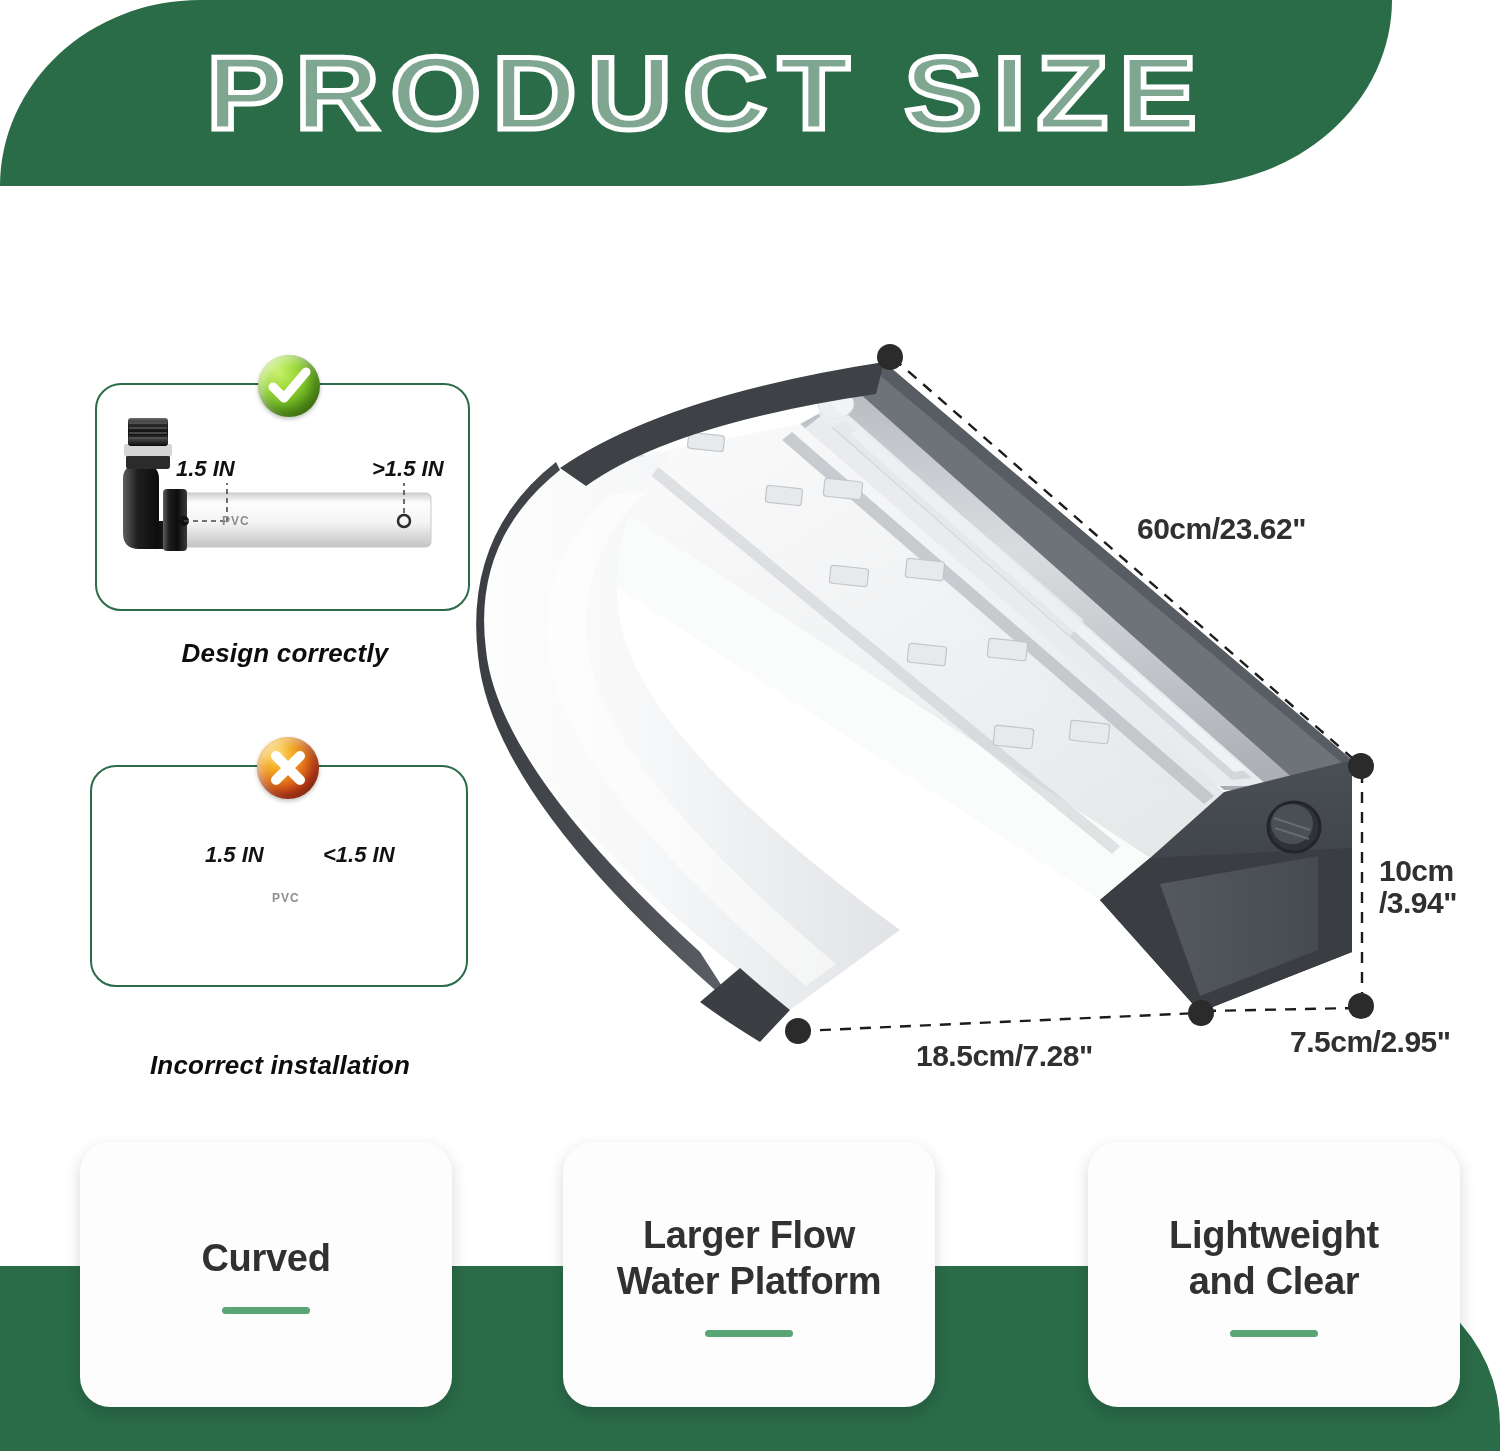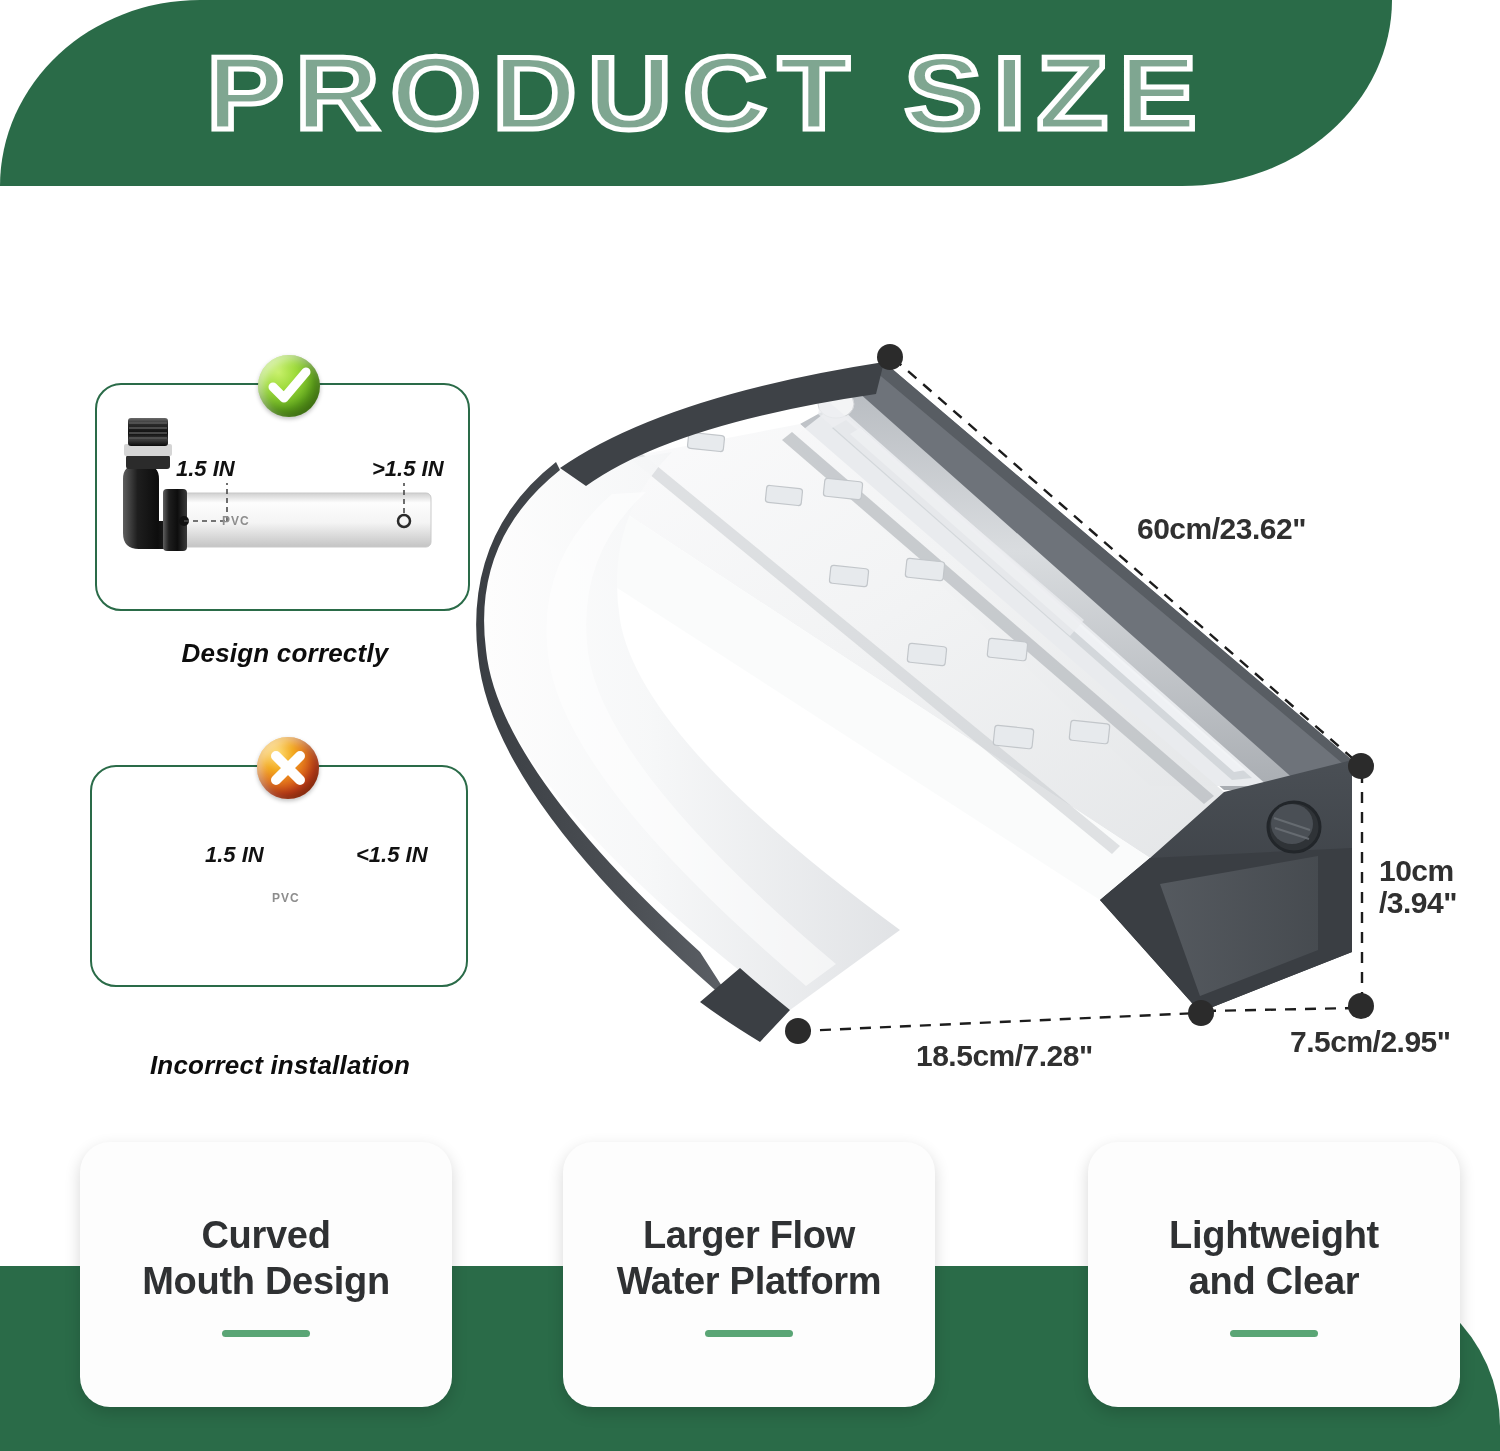--- a/index.html
+++ b/index.html
@@ -247,38 +247,37 @@
 <div class="pvc-label" style="left:222px;top:514px;">PVC</div>
 <div class="caption cap-1">Design correctly</div>
 
 <div class="panel panel-2"></div>
 <div class="badge badge-bad">
   <svg width="62" height="62" viewBox="0 0 62 62">
     <path d="M19 19 L43 43 M43 19 L19 43" fill="none" stroke="#ffffff" stroke-width="10" stroke-linecap="round"></path>
   </svg>
 </div>
 <div class="dim-note" style="left:205px;top:842px;">1.5 IN</div>
-<div class="dim-note" style="left:356px;top:842px;">&lt;1.5 IN</div>
+<div class="dim-note" style="left:323px;top:842px;">&lt;1.5 IN</div>
 <div class="pvc-label" style="left:272px;top:891px;">PVC</div>
 <div class="caption cap-2">Incorrect installation</div>
 
 <div class="dim-label" style="left:1137px;top:513px;">60cm/23.62"</div>
 <div class="dim-label" style="left:1379px;top:855px;">
   <div>10cm</div>
   <div>/3.94"</div>
 </div>
 <div class="dim-label" style="left:916px;top:1040px;">18.5cm/7.28"</div>
 <div class="dim-label" style="left:1290px;top:1026px;">7.5cm/2.95"</div>
 
 <div class="footer-band"></div>
 
 <div class="fcard fcard-1">
   <div class="fcard-title">
     <span>Curved</span><br>
-    <span>Mouth Design</span>
   </div>
   <div class="fcard-rule"></div>
 </div>
 
 <div class="fcard fcard-2">
   <div class="fcard-title">
     <span>Larger Flow</span><br>
     <span>Water Platform</span>
   </div>
   <div class="fcard-rule"></div>

